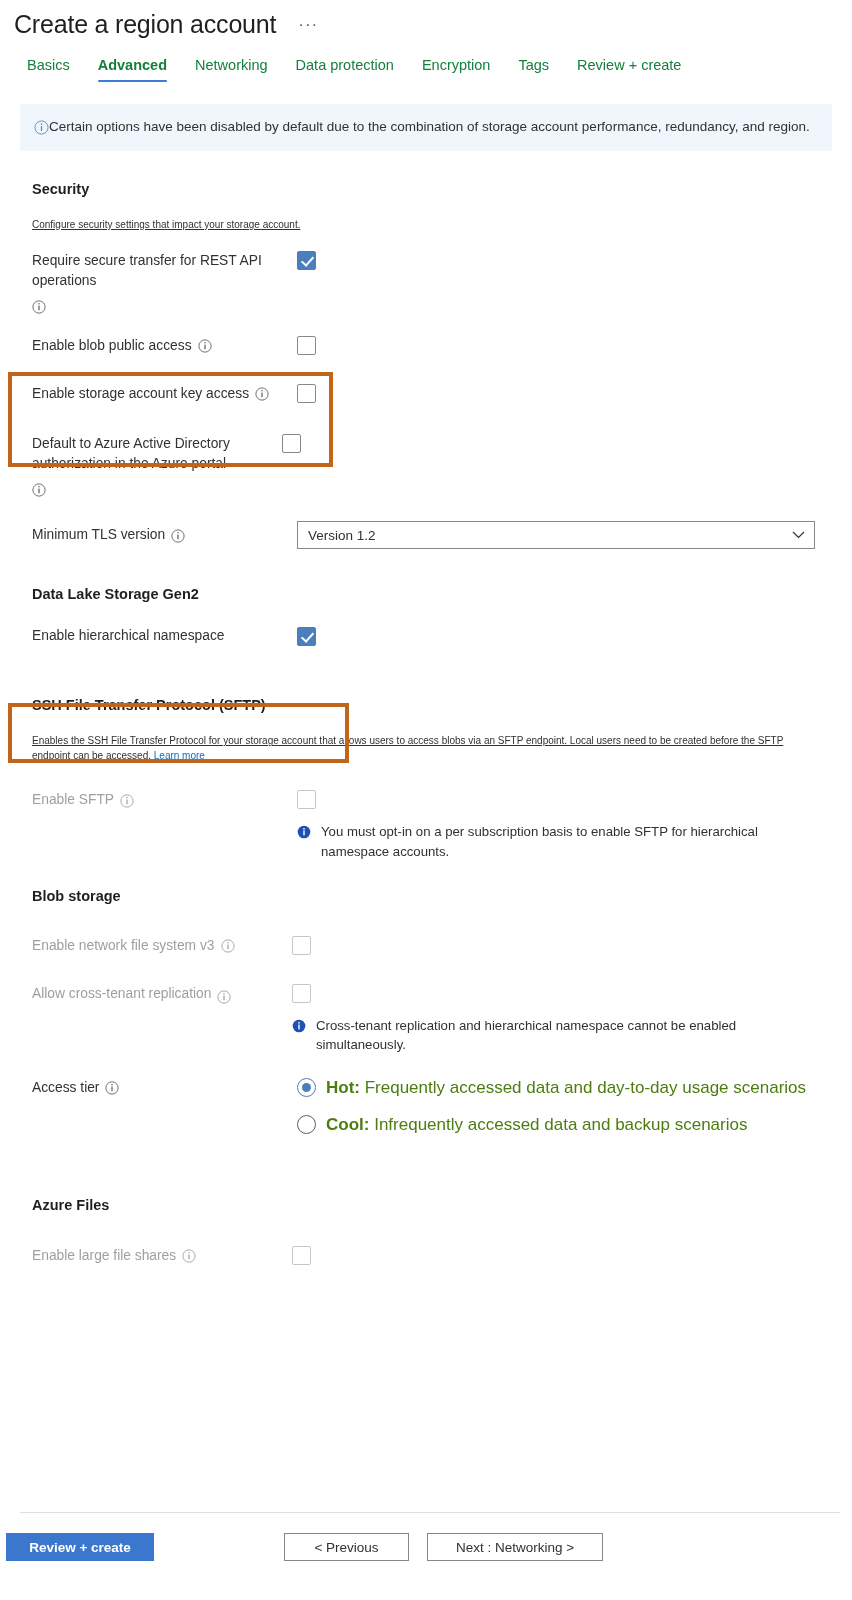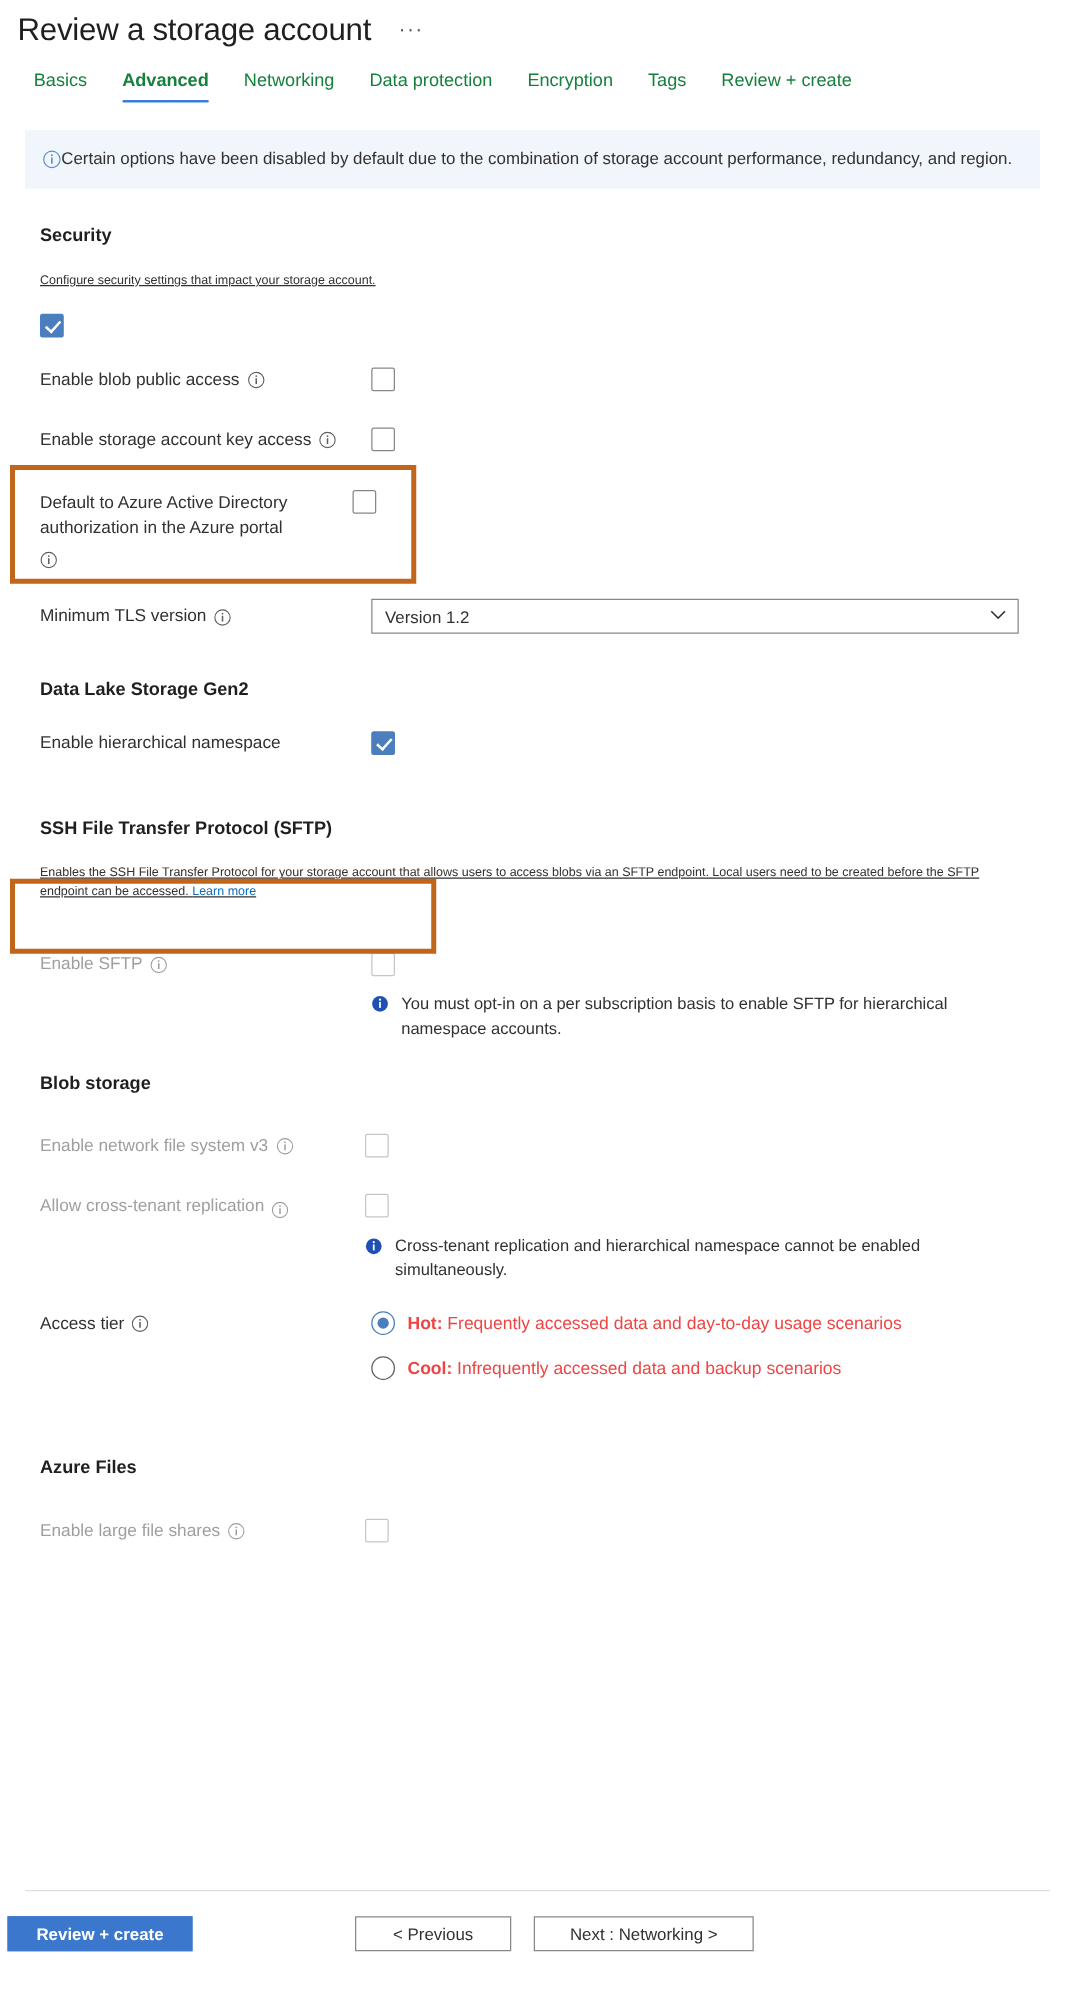--- a/index.html
+++ b/index.html
@@ -95,21 +95,21 @@
   .radio-item { display: flex; align-items: center; gap: 10px; cursor: pointer; }
   .radio {
     width: 19px; height: 19px; border: 1px solid #605e5c; border-radius: 50%;
     background: #fff; position: relative; flex: 0 0 19px;
   }
   .radio.sel { border-color: #4a7ebc; border-width: 1px; }
   .radio.sel::after {
     content: ""; position: absolute; left: 4px; top: 4px; width: 9px; height: 9px;
     border-radius: 50%; background: #4a7ebc;
   }
-  .radio-label { font-size: 14px; color: #ef4444; }
+  .radio-label { font-size: 17px; color: #4d7c0f; }
   .radio-label b { font-weight: 700; }
 
   
   .hl { position: absolute; border: 4px solid #c0651a; pointer-events: none; }
 
   
   .divider { position: absolute; left: 20px; right: 12px; top: 1512px; height: 1px; background: #e1dfdd; }
   .footer { position: absolute; left: 0; top: 1533px; width: 852px; display: flex; align-items: center; }
   .btn-primary {
     margin-left: 6px; background: #3b77cc; color: #fff; border: 1px solid #3b77cc;
@@ -124,21 +124,21 @@
   }
   .btn-prev { margin-left: 130px; min-width: 125px; }
   .btn-next { margin-left: 18px; min-width: 176px; }
 </style>
 </head>
 <body>
 
 <div class="page">
 
   <div class="title-row">
-    <div class="page-title">Review a storage account</div>
+    <div class="page-title">Create a region account</div>
     <div class="ellipsis-btn">···</div>
   </div>
 
   <div class="tabs">
     <div class="tab">Basics</div>
     <div class="tab active">Advanced</div>
     <div class="tab">Networking</div>
     <div class="tab">Data protection</div>
     <div class="tab">Encryption</div>
     <div class="tab">Tags</div>
@@ -155,20 +155,30 @@
     </span>
     <span class="banner-text">Certain options have been disabled by default due to the combination of storage account performance, redundancy, and region.</span>
   </div>
 
   <div class="content">
 
     <div class="section-head">Security</div>
     <div class="desc">Configure security settings that impact your storage account.</div>
 
     <div class="row">
+      <div class="lbl">
+        <span>Require secure transfer for REST API operations</span>
+        <span class="info-o">
+          <svg width="14" height="14" viewBox="0 0 16 16">
+              <circle cx="8" cy="8" r="7" fill="none" stroke="#605e5c" stroke-width="1"></circle>
+              <circle cx="8" cy="4.4" r="0.85" fill="#605e5c"></circle>
+              <rect x="7.3" y="6.4" width="1.4" height="5.3" fill="#605e5c"></rect>
+            </svg>
+        </span>
+      </div>
       <div class="ctrl">
         <span class="cb checked"></span>
       </div>
     </div>
 
     <div class="row" style="margin-top:24px">
       <div class="lbl">
         <span>Enable blob public access</span>
         <span class="info-o">
           <svg width="14" height="14" viewBox="0 0 16 16">
@@ -245,21 +255,21 @@
         <span>Enable hierarchical namespace</span>
       </div>
       <div class="ctrl">
         <span class="cb checked"></span>
       </div>
     </div>
 
     <div class="section-head" style="margin-top:51px">SSH File Transfer Protocol (SFTP)</div>
     <div class="desc" style="max-width:790px"><span>Enables the SSH File Transfer Protocol for your storage account that allows users to access blobs via an SFTP endpoint. Local users need to be created before the SFTP endpoint can be accessed.</span> <span class="link">Learn more</span></div>
 
-    <div class="row" style="margin-top:40px;align-items:center">
+    <div class="row" style="margin-top:27px;">
       <div class="lbl dim" style="align-items:center">
         <span>Enable SFTP</span>
         <span class="info-o" style="top:1px">
           <svg width="14" height="14" viewBox="0 0 16 16">
               <circle cx="8" cy="8" r="7" fill="none" stroke="#a19f9d" stroke-width="1"></circle>
               <circle cx="8" cy="4.4" r="0.85" fill="#a19f9d"></circle>
               <rect x="7.3" y="6.4" width="1.4" height="5.3" fill="#a19f9d"></rect>
             </svg>
         </span>
       </div>

